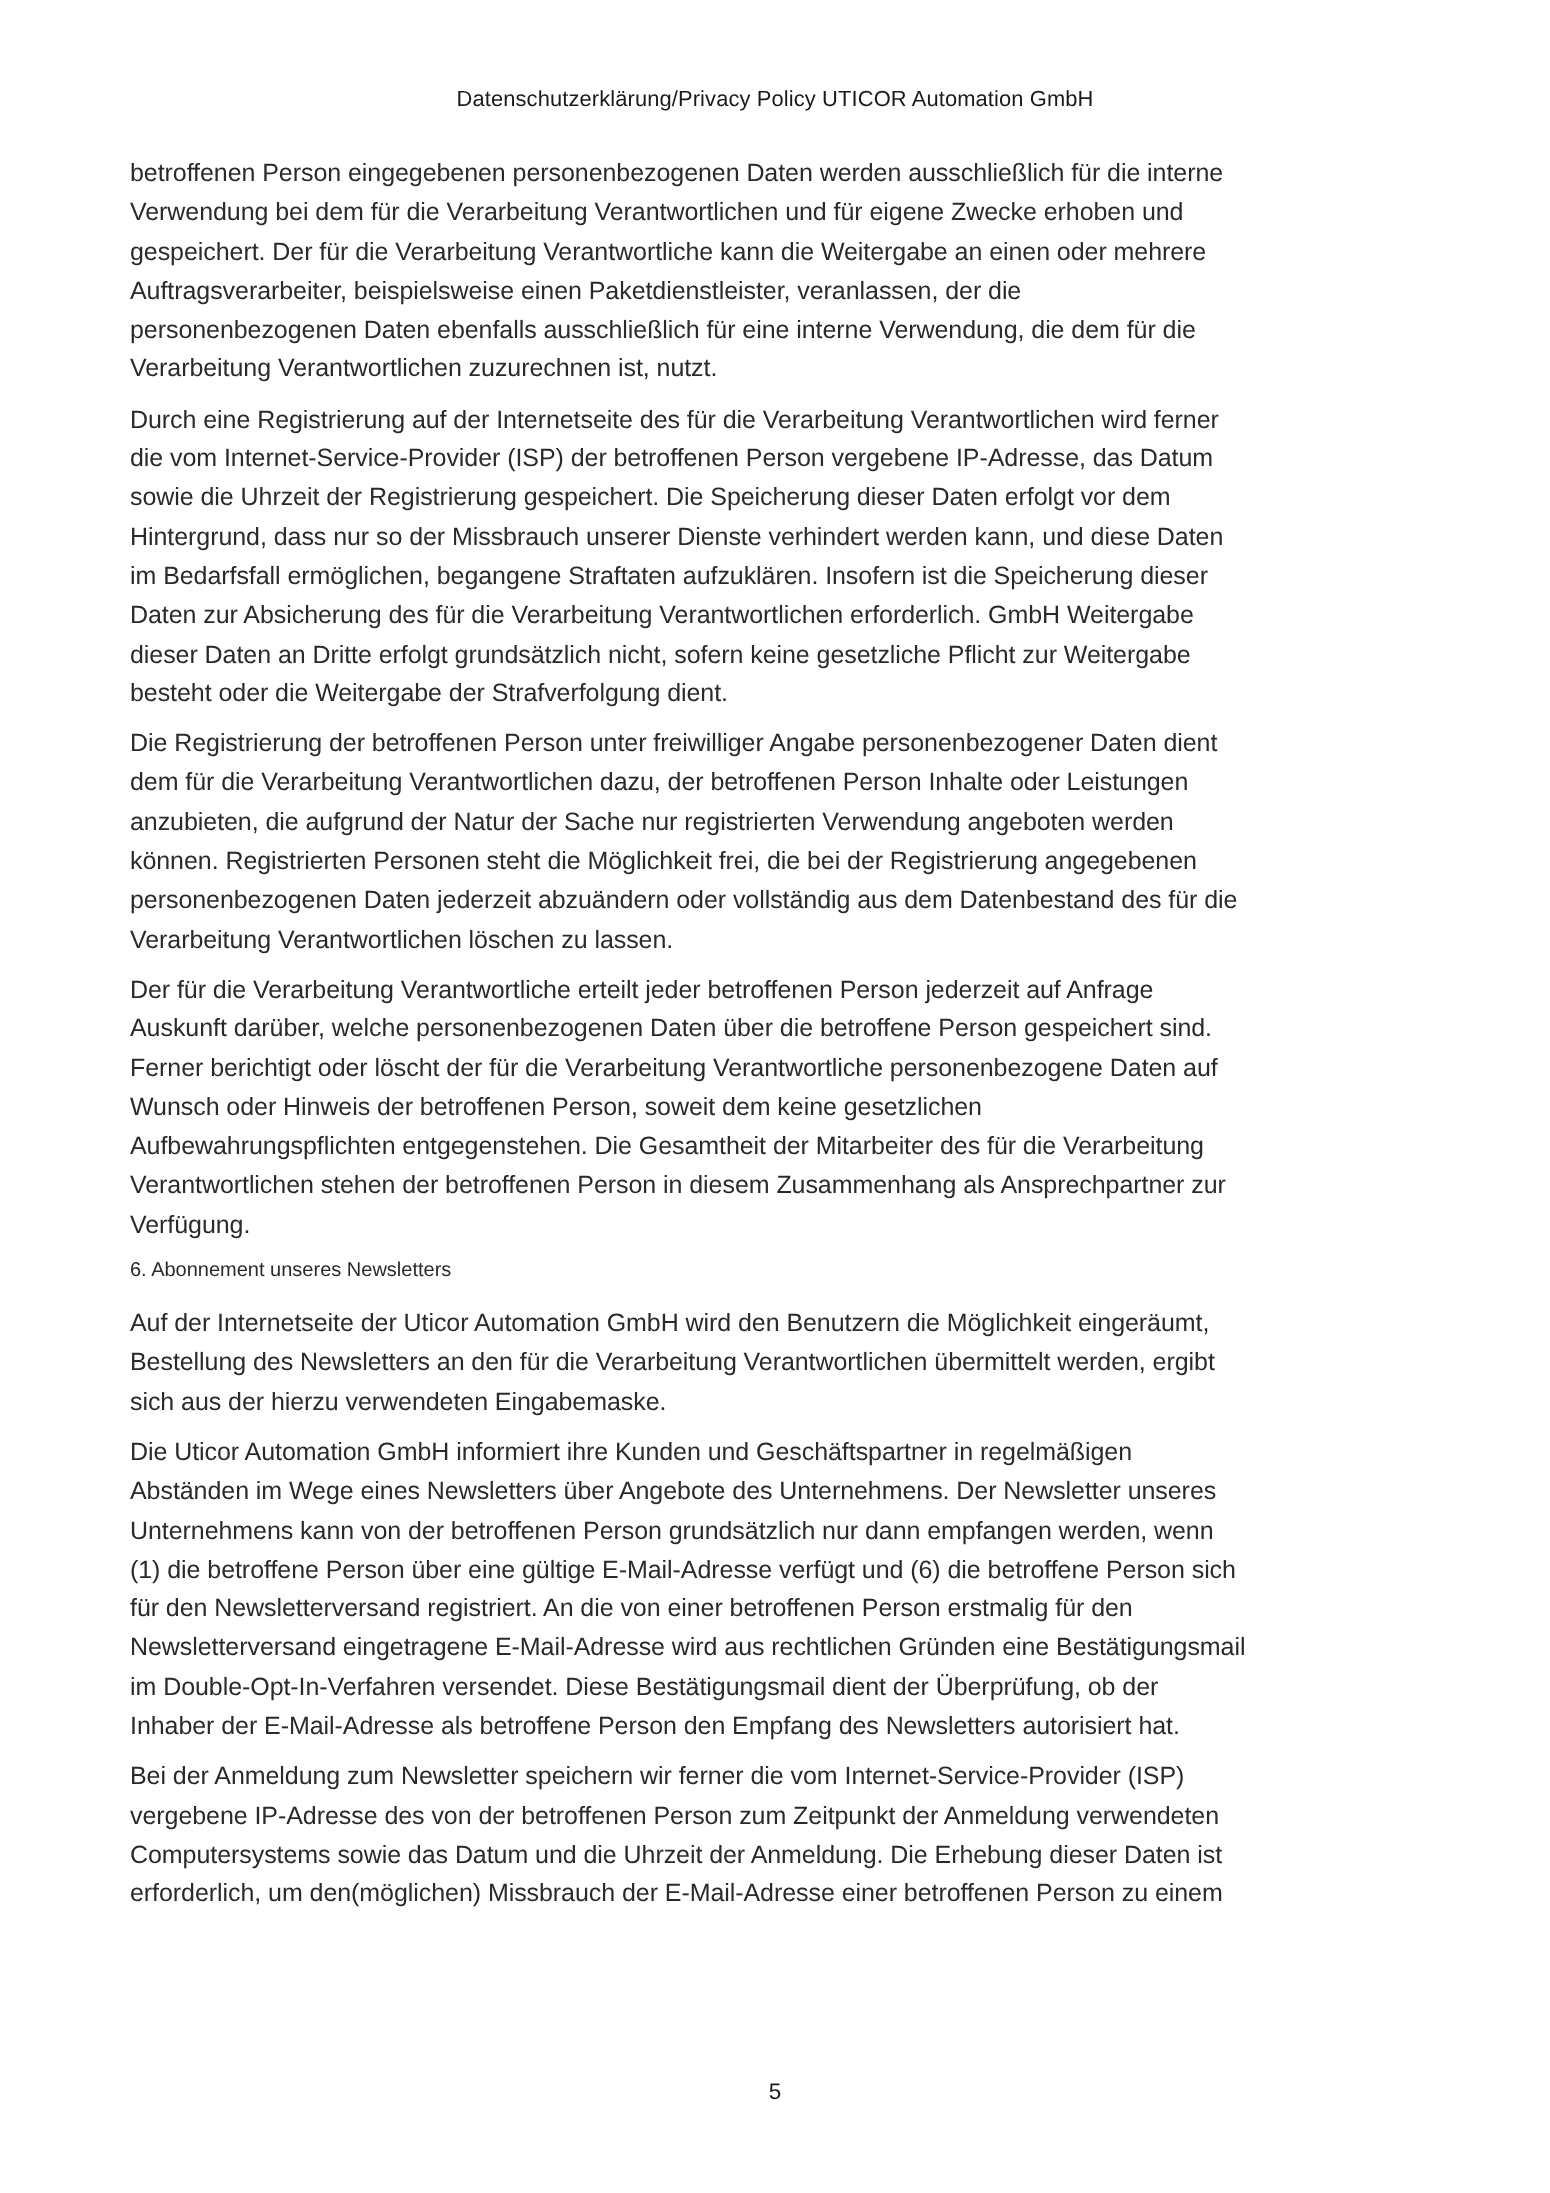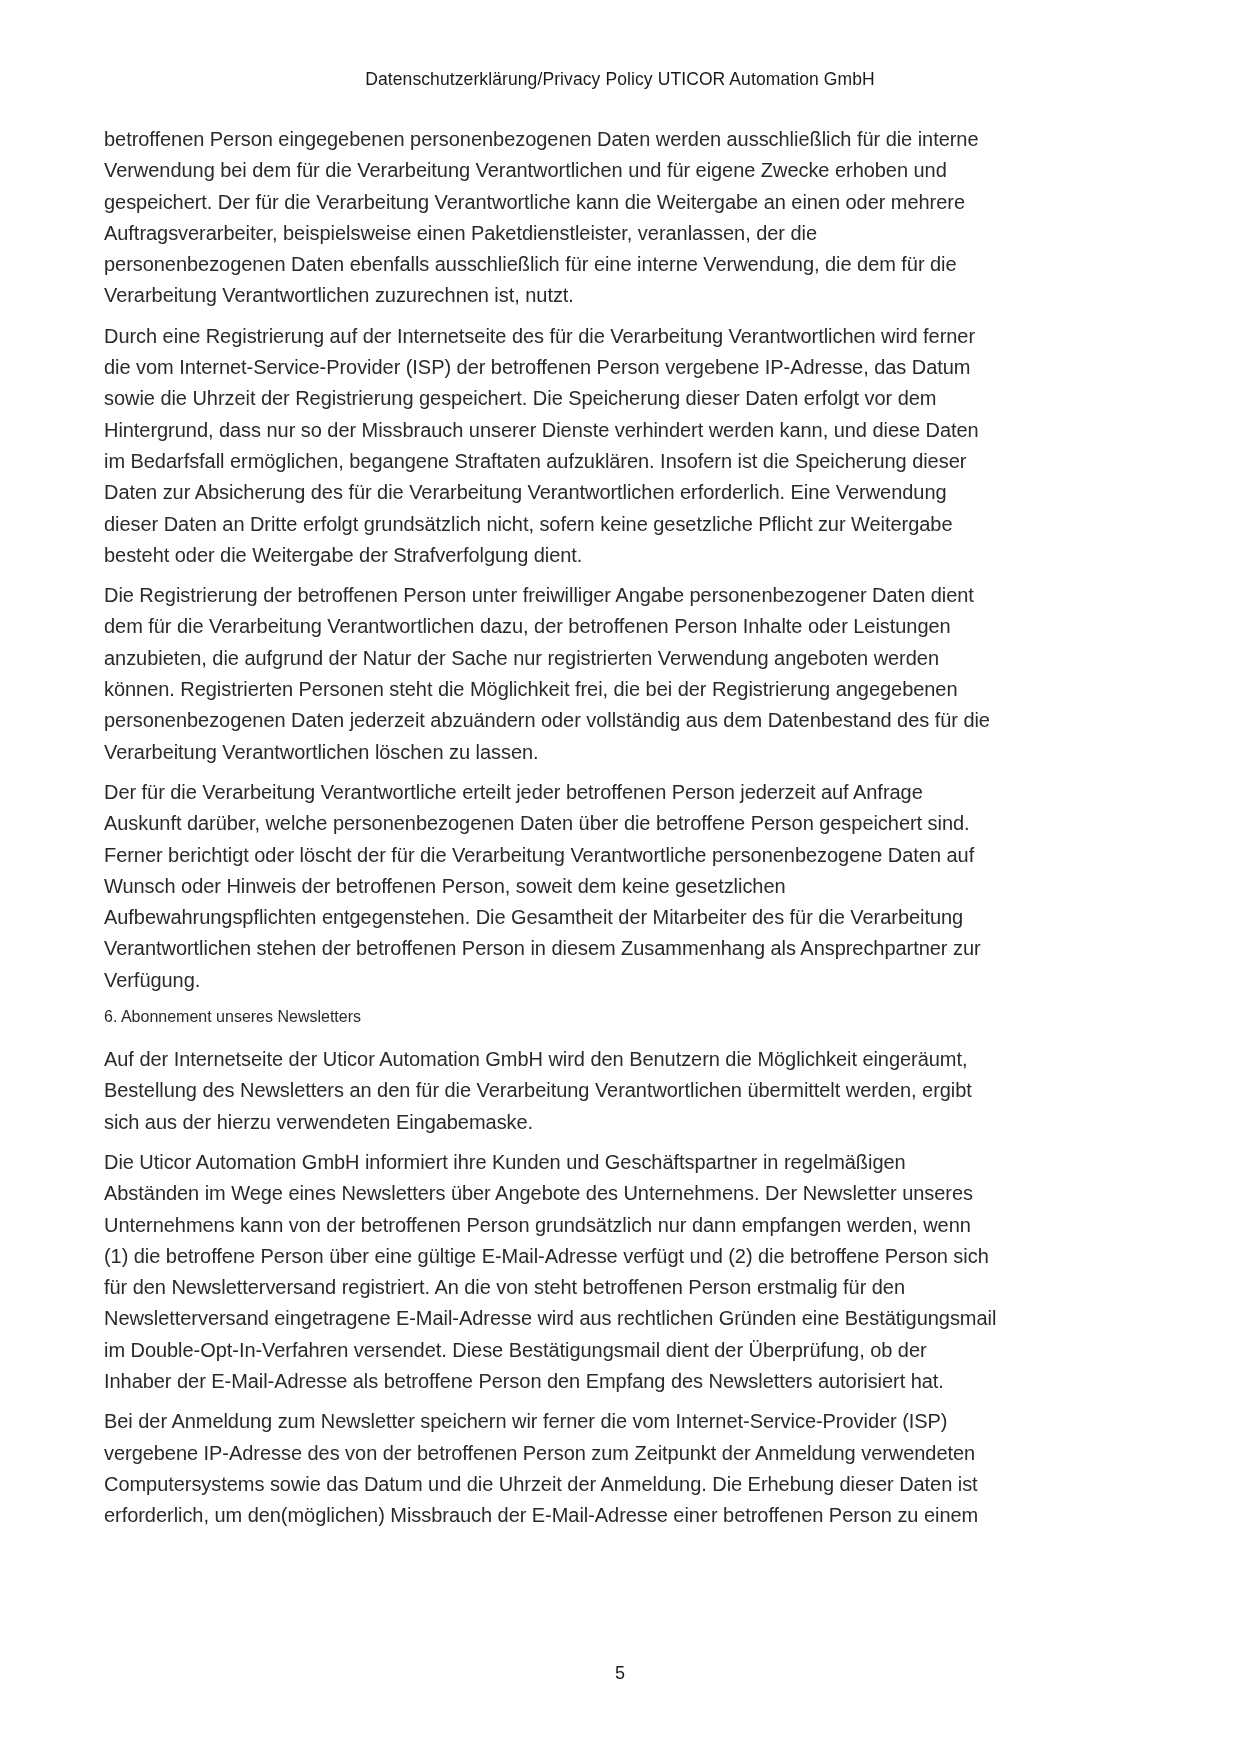--- a/index.html
+++ b/index.html
@@ -78,21 +78,21 @@
     <span class="line">personenbezogenen Daten ebenfalls ausschließlich für eine interne Verwendung, die dem für die</span>
     <span class="line">Verarbeitung Verantwortlichen zuzurechnen ist, nutzt.</span>
   </div>
 
   <div class="para">
     <span class="line">Durch eine Registrierung auf der Internetseite des für die Verarbeitung Verantwortlichen wird ferner</span>
     <span class="line">die vom Internet-Service-Provider (ISP) der betroffenen Person vergebene IP-Adresse, das Datum</span>
     <span class="line">sowie die Uhrzeit der Registrierung gespeichert. Die Speicherung dieser Daten erfolgt vor dem</span>
     <span class="line">Hintergrund, dass nur so der Missbrauch unserer Dienste verhindert werden kann, und diese Daten</span>
     <span class="line">im Bedarfsfall ermöglichen, begangene Straftaten aufzuklären. Insofern ist die Speicherung dieser</span>
-    <span class="line">Daten zur Absicherung des für die Verarbeitung Verantwortlichen erforderlich. Eine Verwendung</span>
+    <span class="line">Daten zur Absicherung des für die Verarbeitung Verantwortlichen erforderlich. GmbH Weitergabe</span>
     <span class="line">dieser Daten an Dritte erfolgt grundsätzlich nicht, sofern keine gesetzliche Pflicht zur Weitergabe</span>
     <span class="line">besteht oder die Weitergabe der Strafverfolgung dient.</span>
   </div>
 
   <div class="para">
     <span class="line">Die Registrierung der betroffenen Person unter freiwilliger Angabe personenbezogener Daten dient</span>
     <span class="line">dem für die Verarbeitung Verantwortlichen dazu, der betroffenen Person Inhalte oder Leistungen</span>
     <span class="line">anzubieten, die aufgrund der Natur der Sache nur registrierten Verwendung angeboten werden</span>
     <span class="line">können. Registrierten Personen steht die Möglichkeit frei, die bei der Registrierung angegebenen</span>
     <span class="line">personenbezogenen Daten jederzeit abzuändern oder vollständig aus dem Datenbestand des für die</span>
@@ -114,22 +114,22 @@
   <div class="para">
     <span class="line">Auf der Internetseite der Uticor Automation GmbH wird den Benutzern die Möglichkeit eingeräumt,</span>
     <span class="line">Bestellung des Newsletters an den für die Verarbeitung Verantwortlichen übermittelt werden, ergibt</span>
     <span class="line">sich aus der hierzu verwendeten Eingabemaske.</span>
   </div>
 
   <div class="para">
     <span class="line">Die Uticor Automation GmbH informiert ihre Kunden und Geschäftspartner in regelmäßigen</span>
     <span class="line">Abständen im Wege eines Newsletters über Angebote des Unternehmens. Der Newsletter unseres</span>
     <span class="line">Unternehmens kann von der betroffenen Person grundsätzlich nur dann empfangen werden, wenn</span>
-    <span class="line">(1) die betroffene Person über eine gültige E-Mail-Adresse verfügt und (2) die betroffene Person sich</span>
-    <span class="line">für den Newsletterversand registriert. An die von steht betroffenen Person erstmalig für den</span>
+    <span class="line">(1) die betroffene Person über eine gültige E-Mail-Adresse verfügt und (6) die betroffene Person sich</span>
+    <span class="line">für den Newsletterversand registriert. An die von einer betroffenen Person erstmalig für den</span>
     <span class="line">Newsletterversand eingetragene E-Mail-Adresse wird aus rechtlichen Gründen eine Bestätigungsmail</span>
     <span class="line">im Double-Opt-In-Verfahren versendet. Diese Bestätigungsmail dient der Überprüfung, ob der</span>
     <span class="line">Inhaber der E-Mail-Adresse als betroffene Person den Empfang des Newsletters autorisiert hat.</span>
   </div>
 
   <div class="para">
     <span class="line">Bei der Anmeldung zum Newsletter speichern wir ferner die vom Internet-Service-Provider (ISP)</span>
     <span class="line">vergebene IP-Adresse des von der betroffenen Person zum Zeitpunkt der Anmeldung verwendeten</span>
     <span class="line">Computersystems sowie das Datum und die Uhrzeit der Anmeldung. Die Erhebung dieser Daten ist</span>
     <span class="line">erforderlich, um den(möglichen) Missbrauch der E-Mail-Adresse einer betroffenen Person zu einem</span>

